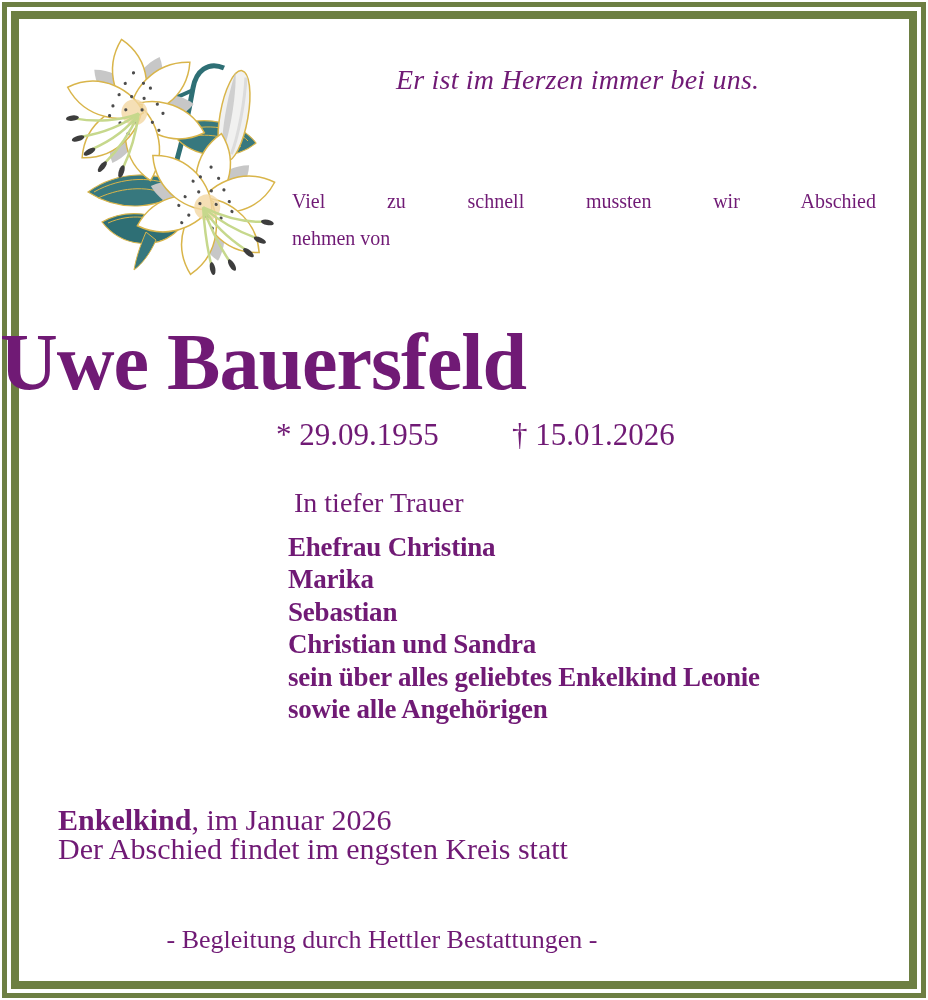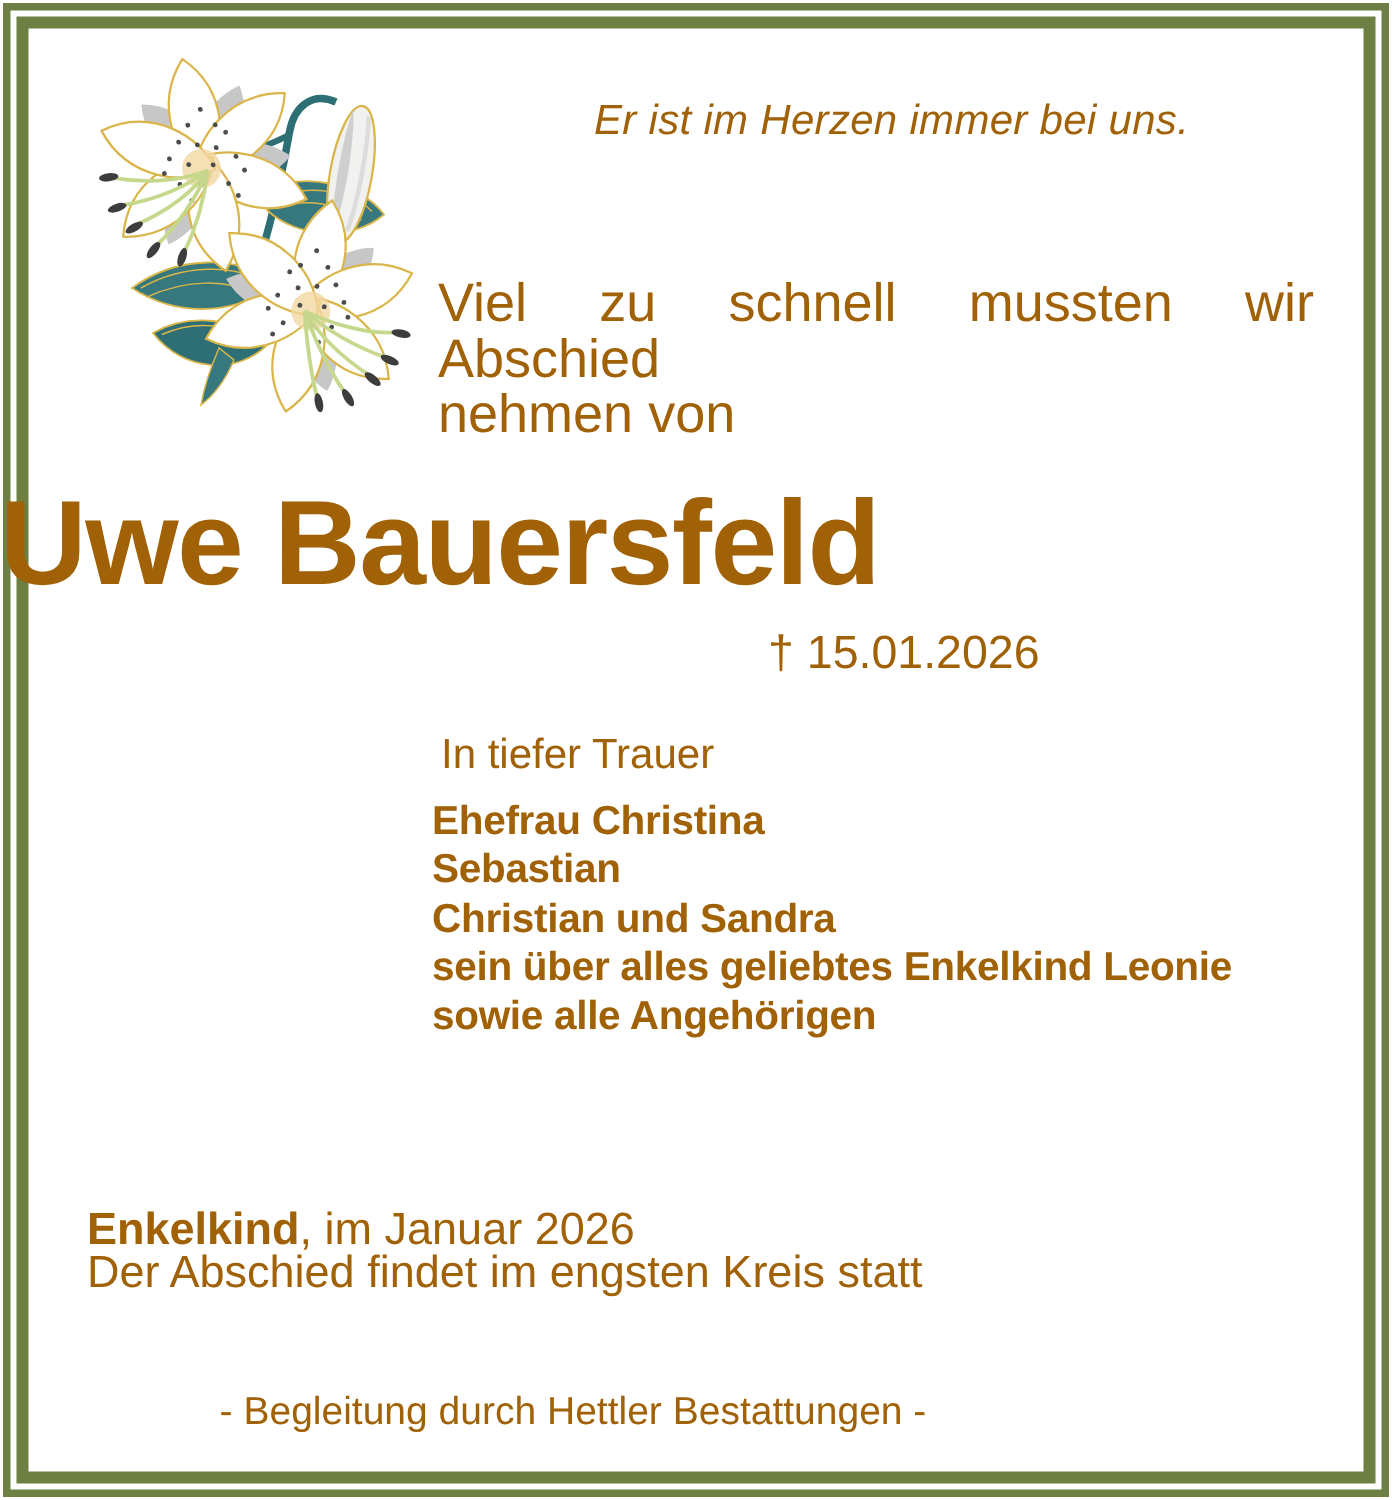--- a/index.html
+++ b/index.html
@@ -1,30 +1,30 @@
 <!DOCTYPE html>
 <html><head>
 <meta charset="utf-8">
 <style>
   html,body{margin:0;padding:0;background:#ffffff;}
   .page{
     position:relative;width:928px;height:1000px;overflow:hidden;
-    background:#ffffff;color:#a16207;
-    font-family:Liberation Sans, sans-serif;
+    background:#ffffff;color:#701a75;
+    font-family:Liberation Serif, serif;
     -webkit-font-smoothing:antialiased;
   }
   .frame{position:absolute;pointer-events:none;}
   .frame.outer{inset:2px;border:5px solid #6d7f43;}
   .frame.inner{inset:11px;border:8px solid #6d7f43;}
   .lily{position:absolute;left:26px;top:14px;}
   .epigraph{
     position:absolute;left:396px;top:64px;
     font-style:italic;font-size:28px;letter-spacing:.2px;
   }
-  .intro{position:absolute;left:292px;top:183px;width:584px;font-size:36px;line-height:37px;}
+  .intro{position:absolute;left:292px;top:183px;width:584px;font-size:20px;line-height:37px;}
   .intro .l1{display:block;text-align:justify;text-align-last:justify;}
   .intro .l2{display:block;}
   .name{
     position:absolute;left:0;top:322px;width:910px;text-align:left;
     font-size:80px;font-weight:700;line-height:1;letter-spacing:-1px;white-space:nowrap;
   }
   .birth{position:absolute;left:276px;top:417px;font-size:31px;}
   .death{position:absolute;left:512px;top:417px;font-size:31px;}
   .trauer{position:absolute;left:294px;top:487px;font-size:28px;}
   .mourners{position:absolute;left:288px;top:531px;font-size:27px;font-weight:700;line-height:32.4px;letter-spacing:-.2px;}
@@ -174,26 +174,28 @@
 
   <div class="epigraph">Er ist im Herzen immer bei uns.</div>
 
   <div class="intro">
     <span class="l1">Viel zu schnell mussten wir Abschied</span>
     <span class="l2">nehmen von</span>
   </div>
 
   <div class="name">Uwe Bauersfeld</div>
 
+  <div class="birth">* 29.09.1955</div>
   <div class="death">† 15.01.2026</div>
 
   <div class="trauer">In tiefer Trauer</div>
 
   <div class="mourners">
     <div>Ehefrau Christina</div>
+    <div>Marika</div>
     <div>Sebastian</div>
     <div>Christian und Sandra</div>
     <div>sein über alles geliebtes Enkelkind Leonie</div>
     <div>sowie alle Angehörigen</div>
   </div>
 
   <div class="place"><span class="bold">Enkelkind</span><span>, im Januar 2026</span></div>
 
   <div class="farewell">Der Abschied findet im engsten Kreis statt</div>
 

